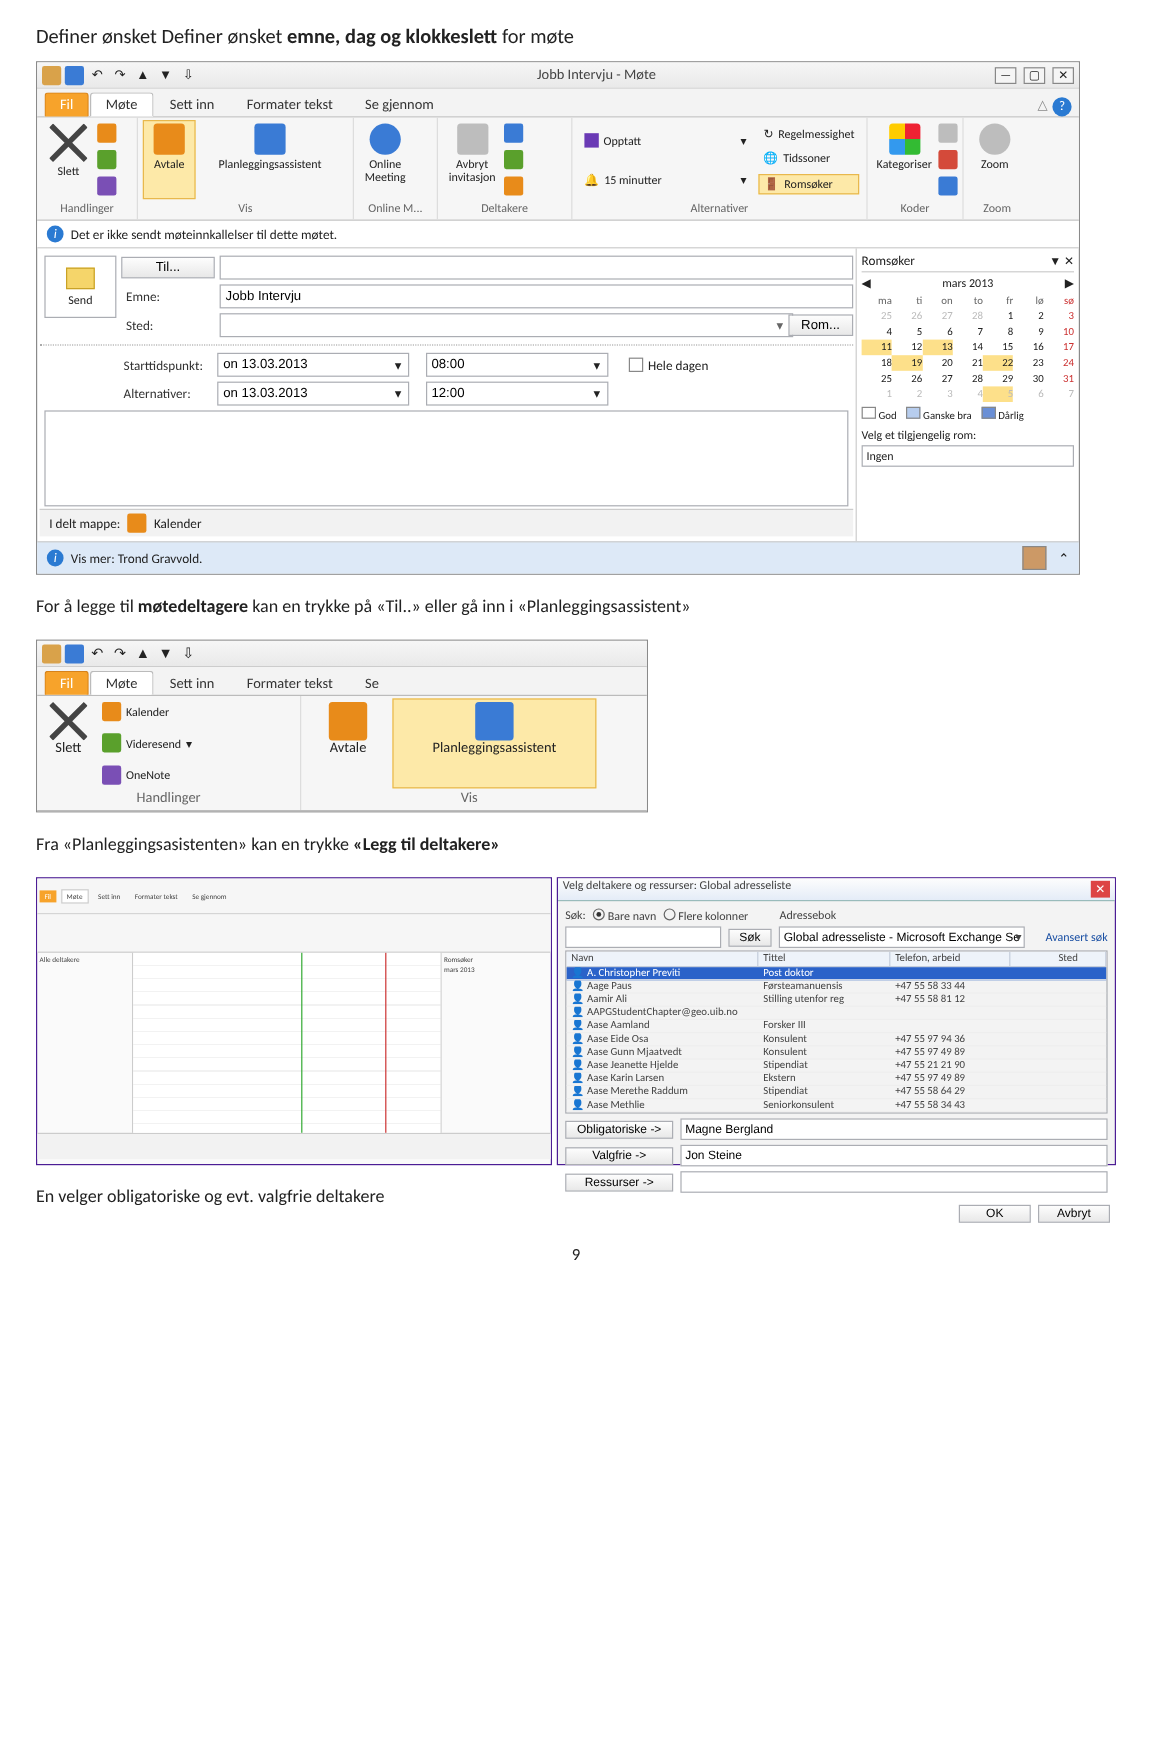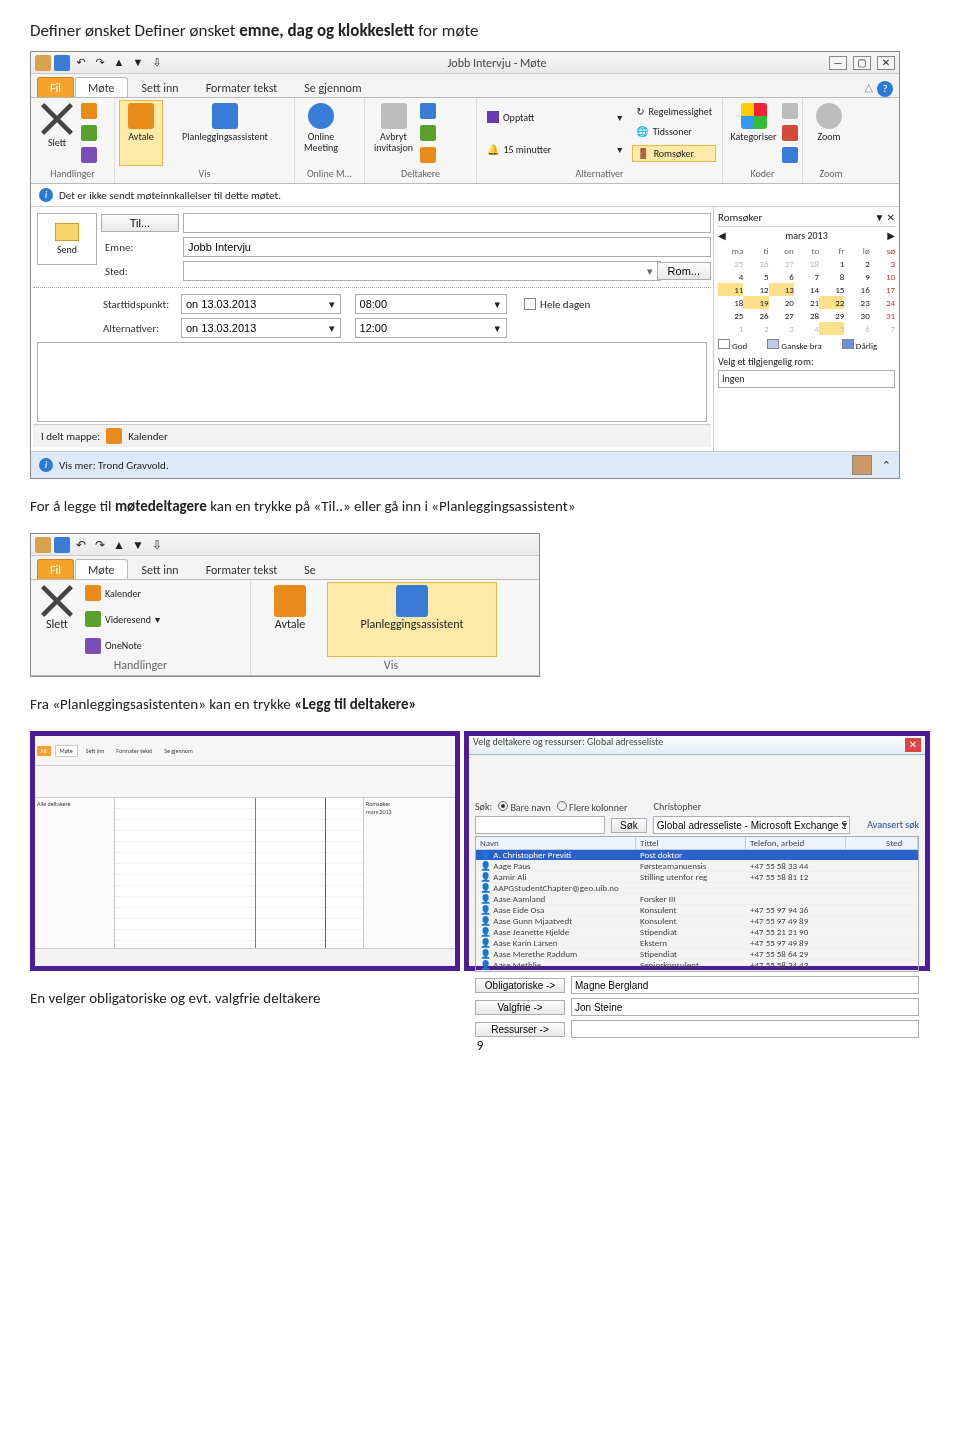--- a/index.html
+++ b/index.html
@@ -72,30 +72,30 @@
 
   .rs-title { display: flex; align-items: center; font-size: 11px; padding: 2px 0; border-bottom: 1px solid #ccc; }
   .rs-dropdown { margin-left: auto; font-size: 10px; }
   .cal-nav { display: flex; align-items: center; justify-content: space-between; font-size: 10px; margin: 2px 0; }
   .cal-grid { display: grid; grid-template-columns: repeat(7, 1fr); font-size: 9px; }
   .cal-grid span { text-align: right; padding: 1px 0; }
   .cal-grid .hdr { color: #666; }
   .cal-grid .dim { color: #bbb; }
   .cal-grid .hl { background: #fde08a; }
   .cal-grid .red { color: #c33; }
-  .legend { display: flex; flex-wrap: wrap; gap: 20px; font-size: 9px; margin: 4px 0; }
+  .legend { display: flex; flex-wrap: wrap; gap: 8px; font-size: 9px; margin: 4px 0; }
   .legend-sw { width: 12px; height: 10px; border: 1px solid #888; display: inline-block; }
   .room-list { border: 1px solid #abadb3; height: 18px; margin-top: 2px; font-size: 10px; padding: 1px 3px; }
 
   
   .win2 { border: 1px solid #8a8a8a; background: #fff; font-size: 12px; width: 510px; }
 
   
   .composite { display: flex; gap: 4px; width: 900px; }
-  .tiny-shot { border: 5px solid #4c1d95; font-size: 7px; line-height: 8px; color: #444; gap: 40px; }
+  .tiny-shot { border: 1px solid #4c1d95; font-size: 7px; line-height: 8px; color: #444; }
   .tiny-shot.left { width: 430px; height: 240px; background: #fafafa; position: relative; overflow: hidden; }
   .tiny-shot.right { flex: 1; height: 240px; background: #f3f3f3; display: flex; flex-direction: column; }
   .dlg-title { background: linear-gradient(#fdfdfd,#e4ecf7); border-bottom: 1px solid #9bb; padding: 2px 4px; font-size: 10px; display: flex; }
   .dlg-title .x { margin-left: auto; width: 16px; height: 14px; background: #d44; color: #fff; text-align: center; line-height: 14px; }
   .dlg-body { padding: 4px 6px; font-size: 10px; flex: 1; display: flex; flex-direction: column; }
   .dlg-row { display: flex; align-items: center; gap: 6px; margin: 2px 0; }
   .dlg-input { border: 1px solid #abadb3; height: 18px; flex: 1; padding: 0 3px; font-size: 10px; }
   .dlg-btn { border: 1px solid #abadb3; background: linear-gradient(#fdfdfd,#e8e8e8); padding: 1px 8px; font-size: 10px; }
   .list-table { border: 1px solid #abadb3; flex: 1; font-size: 9px; overflow: hidden; }
   .lt-head { display: flex; background: #eef3fa; border-bottom: 1px solid #c4cddb; }
@@ -492,21 +492,21 @@
     <div class="tiny-shot right">
       <div class="dlg-title">
           <span>Velg deltakere og ressurser: Global adresseliste</span>
           <span class="x">✕</span>
         </div>
       <div class="dlg-body">
         <div class="dlg-row">
           <span>Søk:</span>
           <label><span class="radio on"></span> <span>Bare navn</span></label>
           <label><span class="radio"></span> <span>Flere kolonner</span></label>
-          <span style="margin-left:20px">Christopher</span>
+          <span style="margin-left:20px">Adressebok</span>
         </div>
         <div class="dlg-row">
           <input class="dlg-input" style="max-width: 130px;">
           <button class="dlg-btn">Søk</button>
           <input class="dlg-input" value="Global adresseliste - Microsoft Exchange Serv" style="">
             <span style="margin-left:-14px">▾</span>
           <span class="link" style="margin-left:14px">Avansert søk</span>
         </div>
         <div class="list-table">
           <div class="lt-head">

